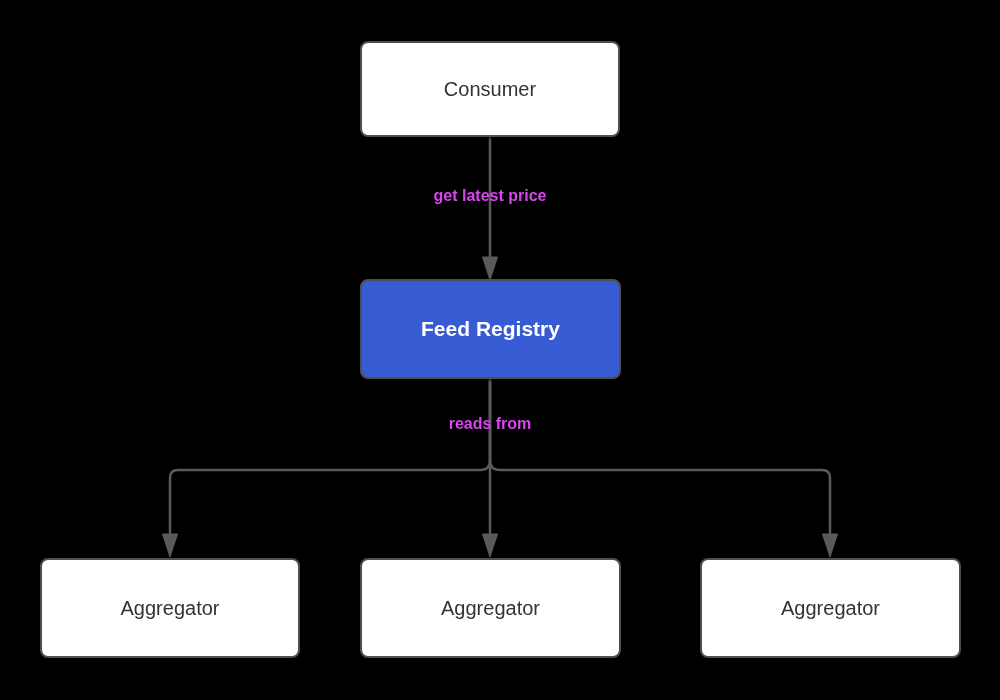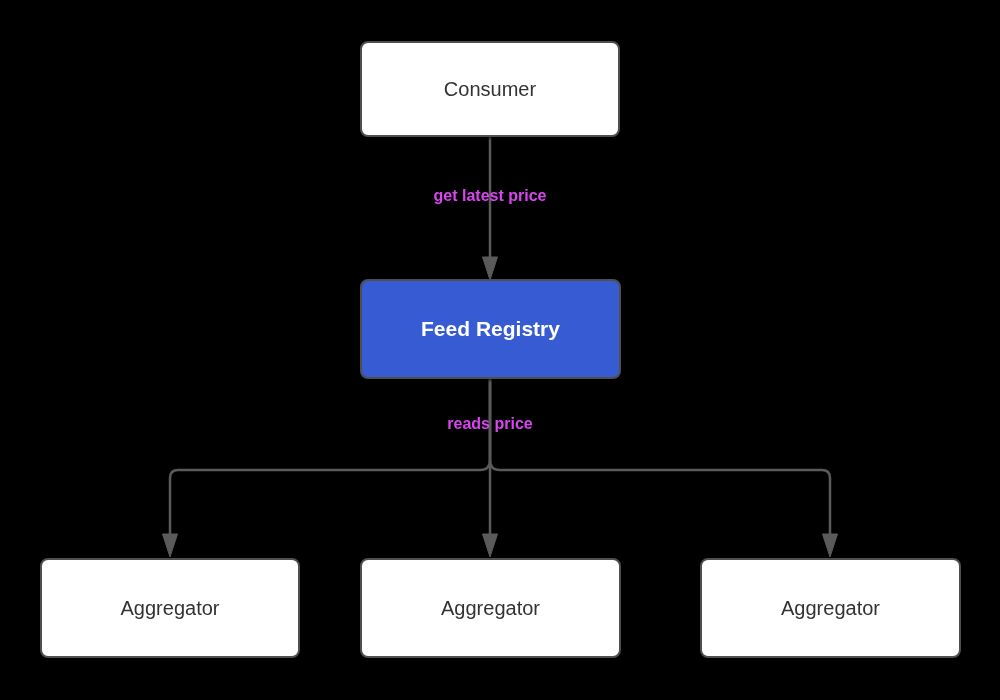--- a/index.html
+++ b/index.html
@@ -103,15 +103,15 @@
   <div class="node node--agg2">
     <span>Aggregator</span>
   </div>
 
   <div class="node node--agg3">
     <span>Aggregator</span>
   </div>
 
   <span class="edge-label edge-label--get-latest">get latest price</span>
 
-  <span class="edge-label edge-label--reads-from">reads price</span>
+  <span class="edge-label edge-label--reads-from">reads from</span>
 
 </div>
 
 </body></html>

